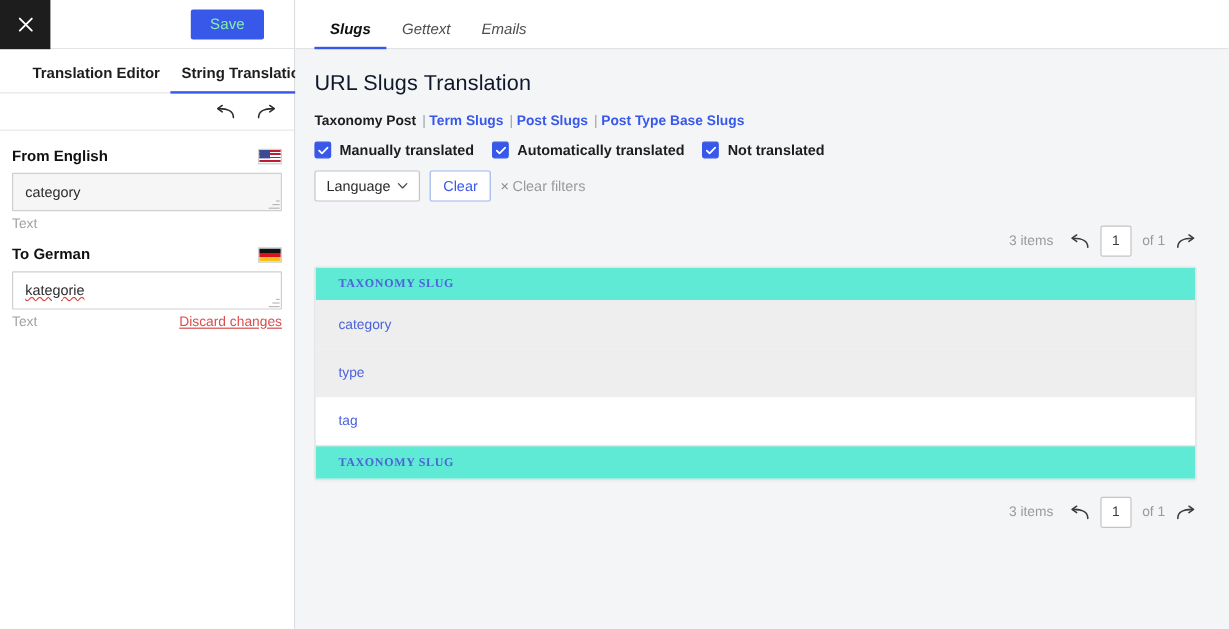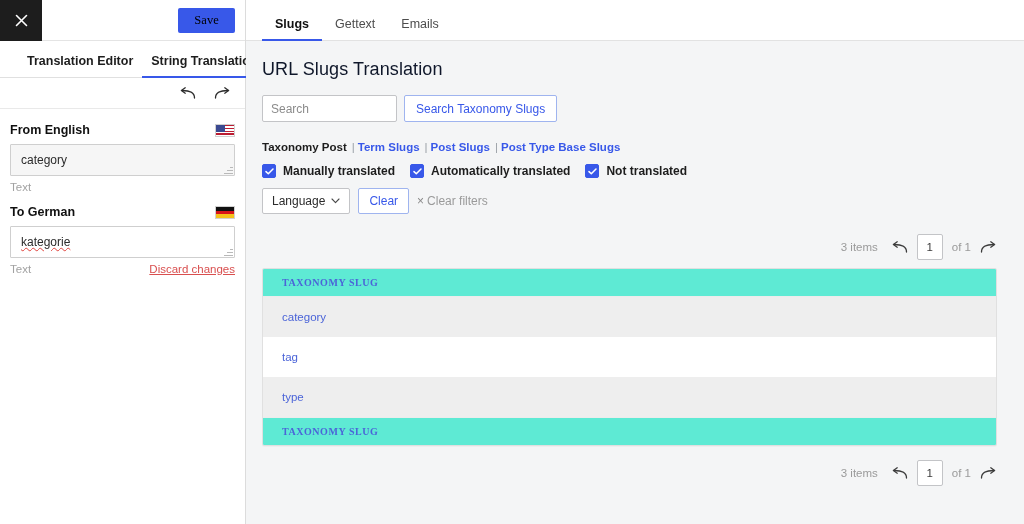--- a/index.html
+++ b/index.html
@@ -28,28 +28,28 @@
   .close-box {
     width: 42px; height: 41px;
     background: #1d1d1d;
     display: flex; align-items: center; justify-content: center;
     cursor: pointer;
   }
   .close-box svg { display:block; }
   .sb-topbar-spacer { flex: 1; }
   .save-btn {
     background: #3858e9;
-    color: #000000;
+    color: #86efac;
     border: none;
     font-size: 12.5px;
-    font-family: Liberation Serif, serif;
+    font-family: Liberation Sans, sans-serif;
     padding: 0 16px;
     height: 25px;
     align-self: center;
-    margin-right: 10px;
+    margin-right: 25px;
     border-radius: 2px;
     cursor: pointer;
     letter-spacing: .1px;
   }
 
   .sb-tabs {
     height: 37px;
     display: flex;
     align-items: flex-end;
     border-bottom: 1px solid #e0e0e0;
@@ -159,20 +159,21 @@
     position: relative;
     overflow: hidden;
   }
   .main-tabs {
     height: 41px;
     background: #ffffff;
     border-bottom: 1px solid #e2e2e2;
     display: flex;
     align-items: flex-end;
     padding-left: 16px;
+    font-style: italic;
   }
   .mtab {
     font-size: 12.5px;
     color: #4d4d4d;
     padding: 0 13px 9px 13px;
     cursor: pointer;
     position: relative;
     white-space: nowrap;
   }
   .mtab.active { color: #111; font-weight: 700; }
@@ -410,24 +411,20 @@
     <div class="main-tabs">
       <div class="mtab active">Slugs</div>
       <div class="mtab">Gettext</div>
       <div class="mtab">Emails</div>
     </div>
 
     <div class="main-inner">
 
       <div class="page-title">URL Slugs Translation</div>
 
-      <div class="search-row">
-        <input class="search-input" type="text" placeholder="Search" style="">
-        <button class="search-btn">Search Taxonomy Slugs</button>
-      </div>
 
       <div class="slug-links">
         <b>Taxonomy Post</b><span class="sep">|</span><a>Term Slugs</a><span class="sep">|</span><a>Post Slugs</a><span class="sep">|</span><a>Post Type Base Slugs</a>
       </div>
 
       <div class="chk-row">
         <div class="chk">
           <div class="chk-box">
             <svg width="9" height="7" viewBox="0 0 9 7" aria-hidden="true">
               <path d="M1 3.6 L3.3 5.8 L8 1" stroke="#fff" stroke-width="1.5" fill="none" stroke-linecap="round" stroke-linejoin="round"></path>
@@ -486,25 +483,25 @@
           </svg>
         </span>
       </div>
 
       <div class="table">
         <div class="t-head">TAXONOMY SLUG</div>
 
         <div class="t-row alt">
           <a>category</a>
         </div>
+        <div class="t-row alt">
+          <a>type</a>
+        </div>
         <div class="t-row">
           <a>tag</a>
-        </div>
-        <div class="t-row alt">
-          <a>type</a>
         </div>
 
         <div class="t-foot">TAXONOMY SLUG</div>
       </div>
 
       <div class="pager bottom">
         <span class="pager-items">3 items</span>
         <span class="pager-arrow">
           <svg width="17" height="13" viewBox="0 0 17 13" aria-hidden="true">
             <path d="M15.5 11 C15.5 5.5 11 3.5 3 3.5" stroke="#3c3c3c" stroke-width="1.3" fill="none" stroke-linecap="round"></path>

